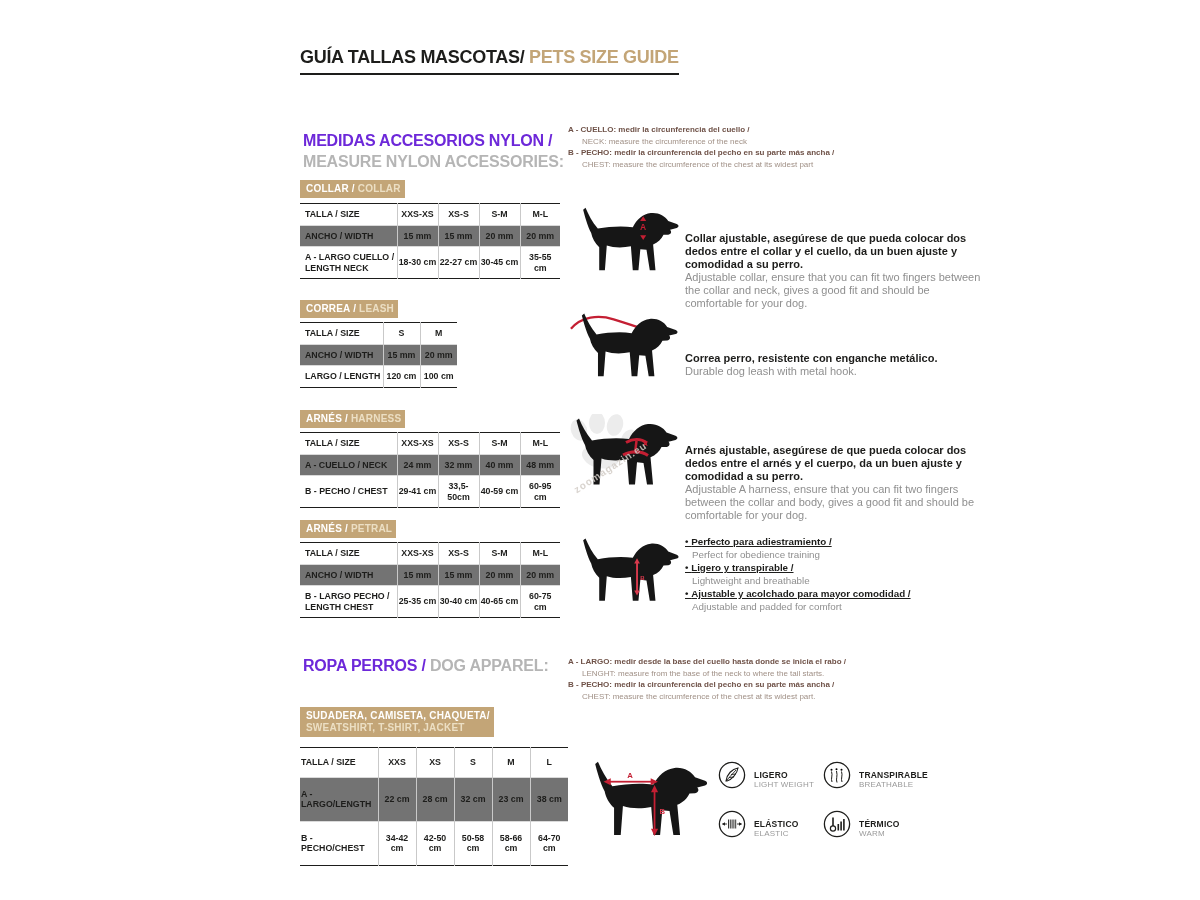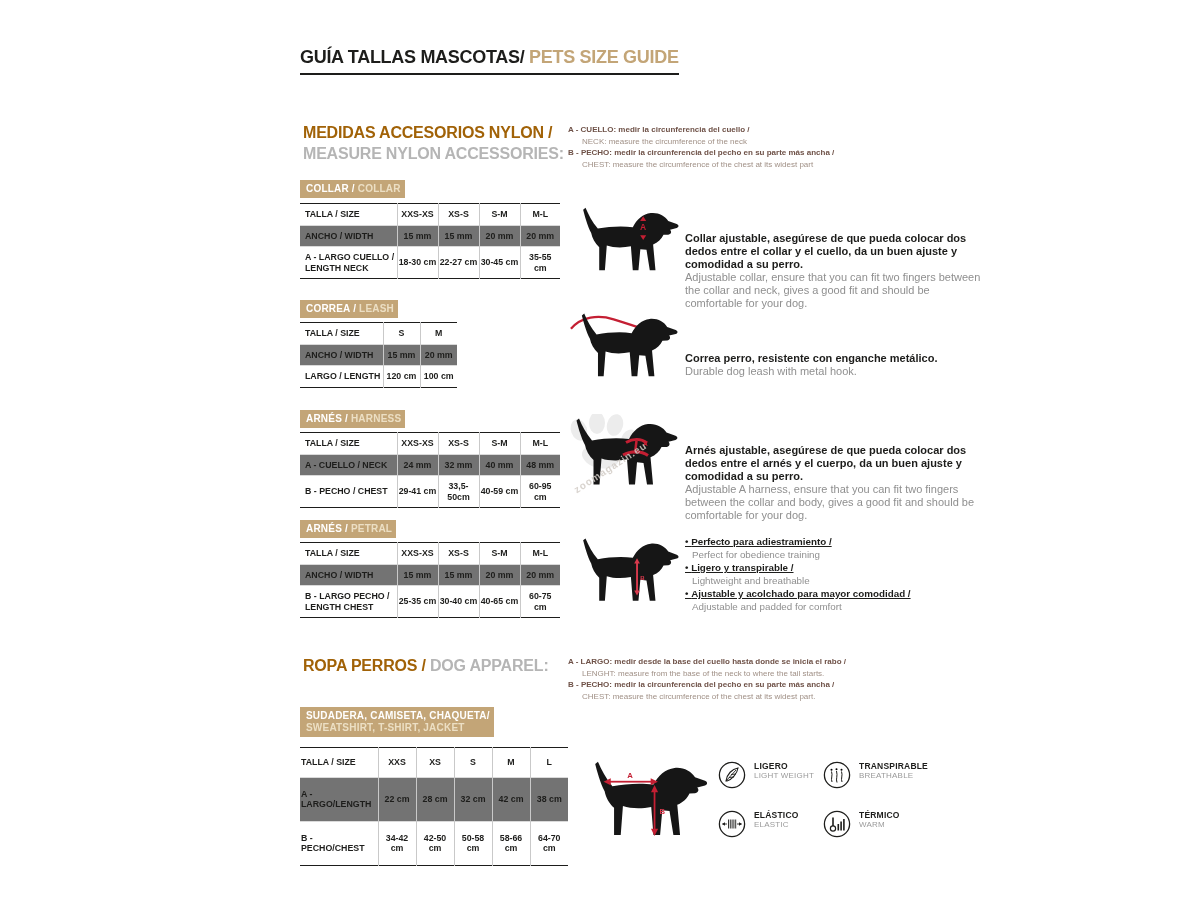--- a/index.html
+++ b/index.html
@@ -8,21 +8,21 @@
 
   .abs { position:absolute; }
 
   
   .title { left:300px; top:47px; font-size:18px; font-weight:bold; letter-spacing:-0.3px;
            border-bottom:2px solid #1d1d1b; padding-bottom:5px; white-space:nowrap; }
   .title .en { color:#c3a577; }
 
   
   .sec-head { font-size:16px; font-weight:bold; letter-spacing:-0.2px; line-height:21px; }
-  .sec-head .es { color:#a16207; }
+  .sec-head .es { color:#6d28d9;margin-top:8px; }
   .sec-head .en { color:#b5b5b5; }
 
   
   .notes { font-size:8px; line-height:11.5px; color:#6f5248; width:420px; }
   .notes .nb { font-weight:bold; }
   .notes .nl { color:#a09086; padding-left:14px; }
 
   
   .badge { background:#c3a577; color:#fff; font-weight:bold; font-size:10px;
            padding:3px 4px 3px 6px; display:inline-block; letter-spacing:0.2px; line-height:12px; }
@@ -50,21 +50,21 @@
   .desc .b { font-weight:bold; color:#1d1d1b; }
   .desc .l { color:#8f8f8f; }
 
   .bullets { position:absolute; font-size:9.8px; line-height:12.5px; width:302px; }
   .bullets .bi { margin-bottom:1px; }
   .bullets .be { font-weight:bold;text-decoration:underline; }
   .bullets .be:before { content:"\2022\00a0"; }
   .bullets .bl { color:#8f8f8f; padding-left:7px; }
 
   
-  .feature { position:absolute; display:flex; gap:8px; align-items:flex-start; }
+  .feature { position:absolute; display:flex; gap:8px; align-items:flex-end; }
   .fcircle { width:28px; height:28px; flex:0 0 auto; }
   .ftext .es { font-size:8.5px; font-weight:bold; letter-spacing:0.2px; }
   .ftext .en { font-size:8px; color:#9a9a9a; letter-spacing:0.2px; }
 
   .watermark { position:absolute; color:#d2ccc6; font-size:10px; letter-spacing:1px;
                transform:rotate(-33deg); font-weight:bold; opacity:0.85; }
 </style>
 </head>
 <body>
 
@@ -359,21 +359,21 @@
       <td>XS</td>
       <td>S</td>
       <td>M</td>
       <td>L</td>
     </tr>
     <tr class="gray">
       <td>A -LARGO/LENGTH</td>
       <td>22 cm</td>
       <td>28 cm</td>
       <td>32 cm</td>
-      <td>42 cm</td>
+      <td>23 cm</td>
       <td>38 cm</td>
     </tr>
     <tr>
       <td>B - PECHO/CHEST</td>
       <td>34-42 cm</td>
       <td>42-50 cm</td>
       <td>50-58 cm</td>
       <td>58-66 cm</td>
       <td>64-70 cm</td>
     </tr>

